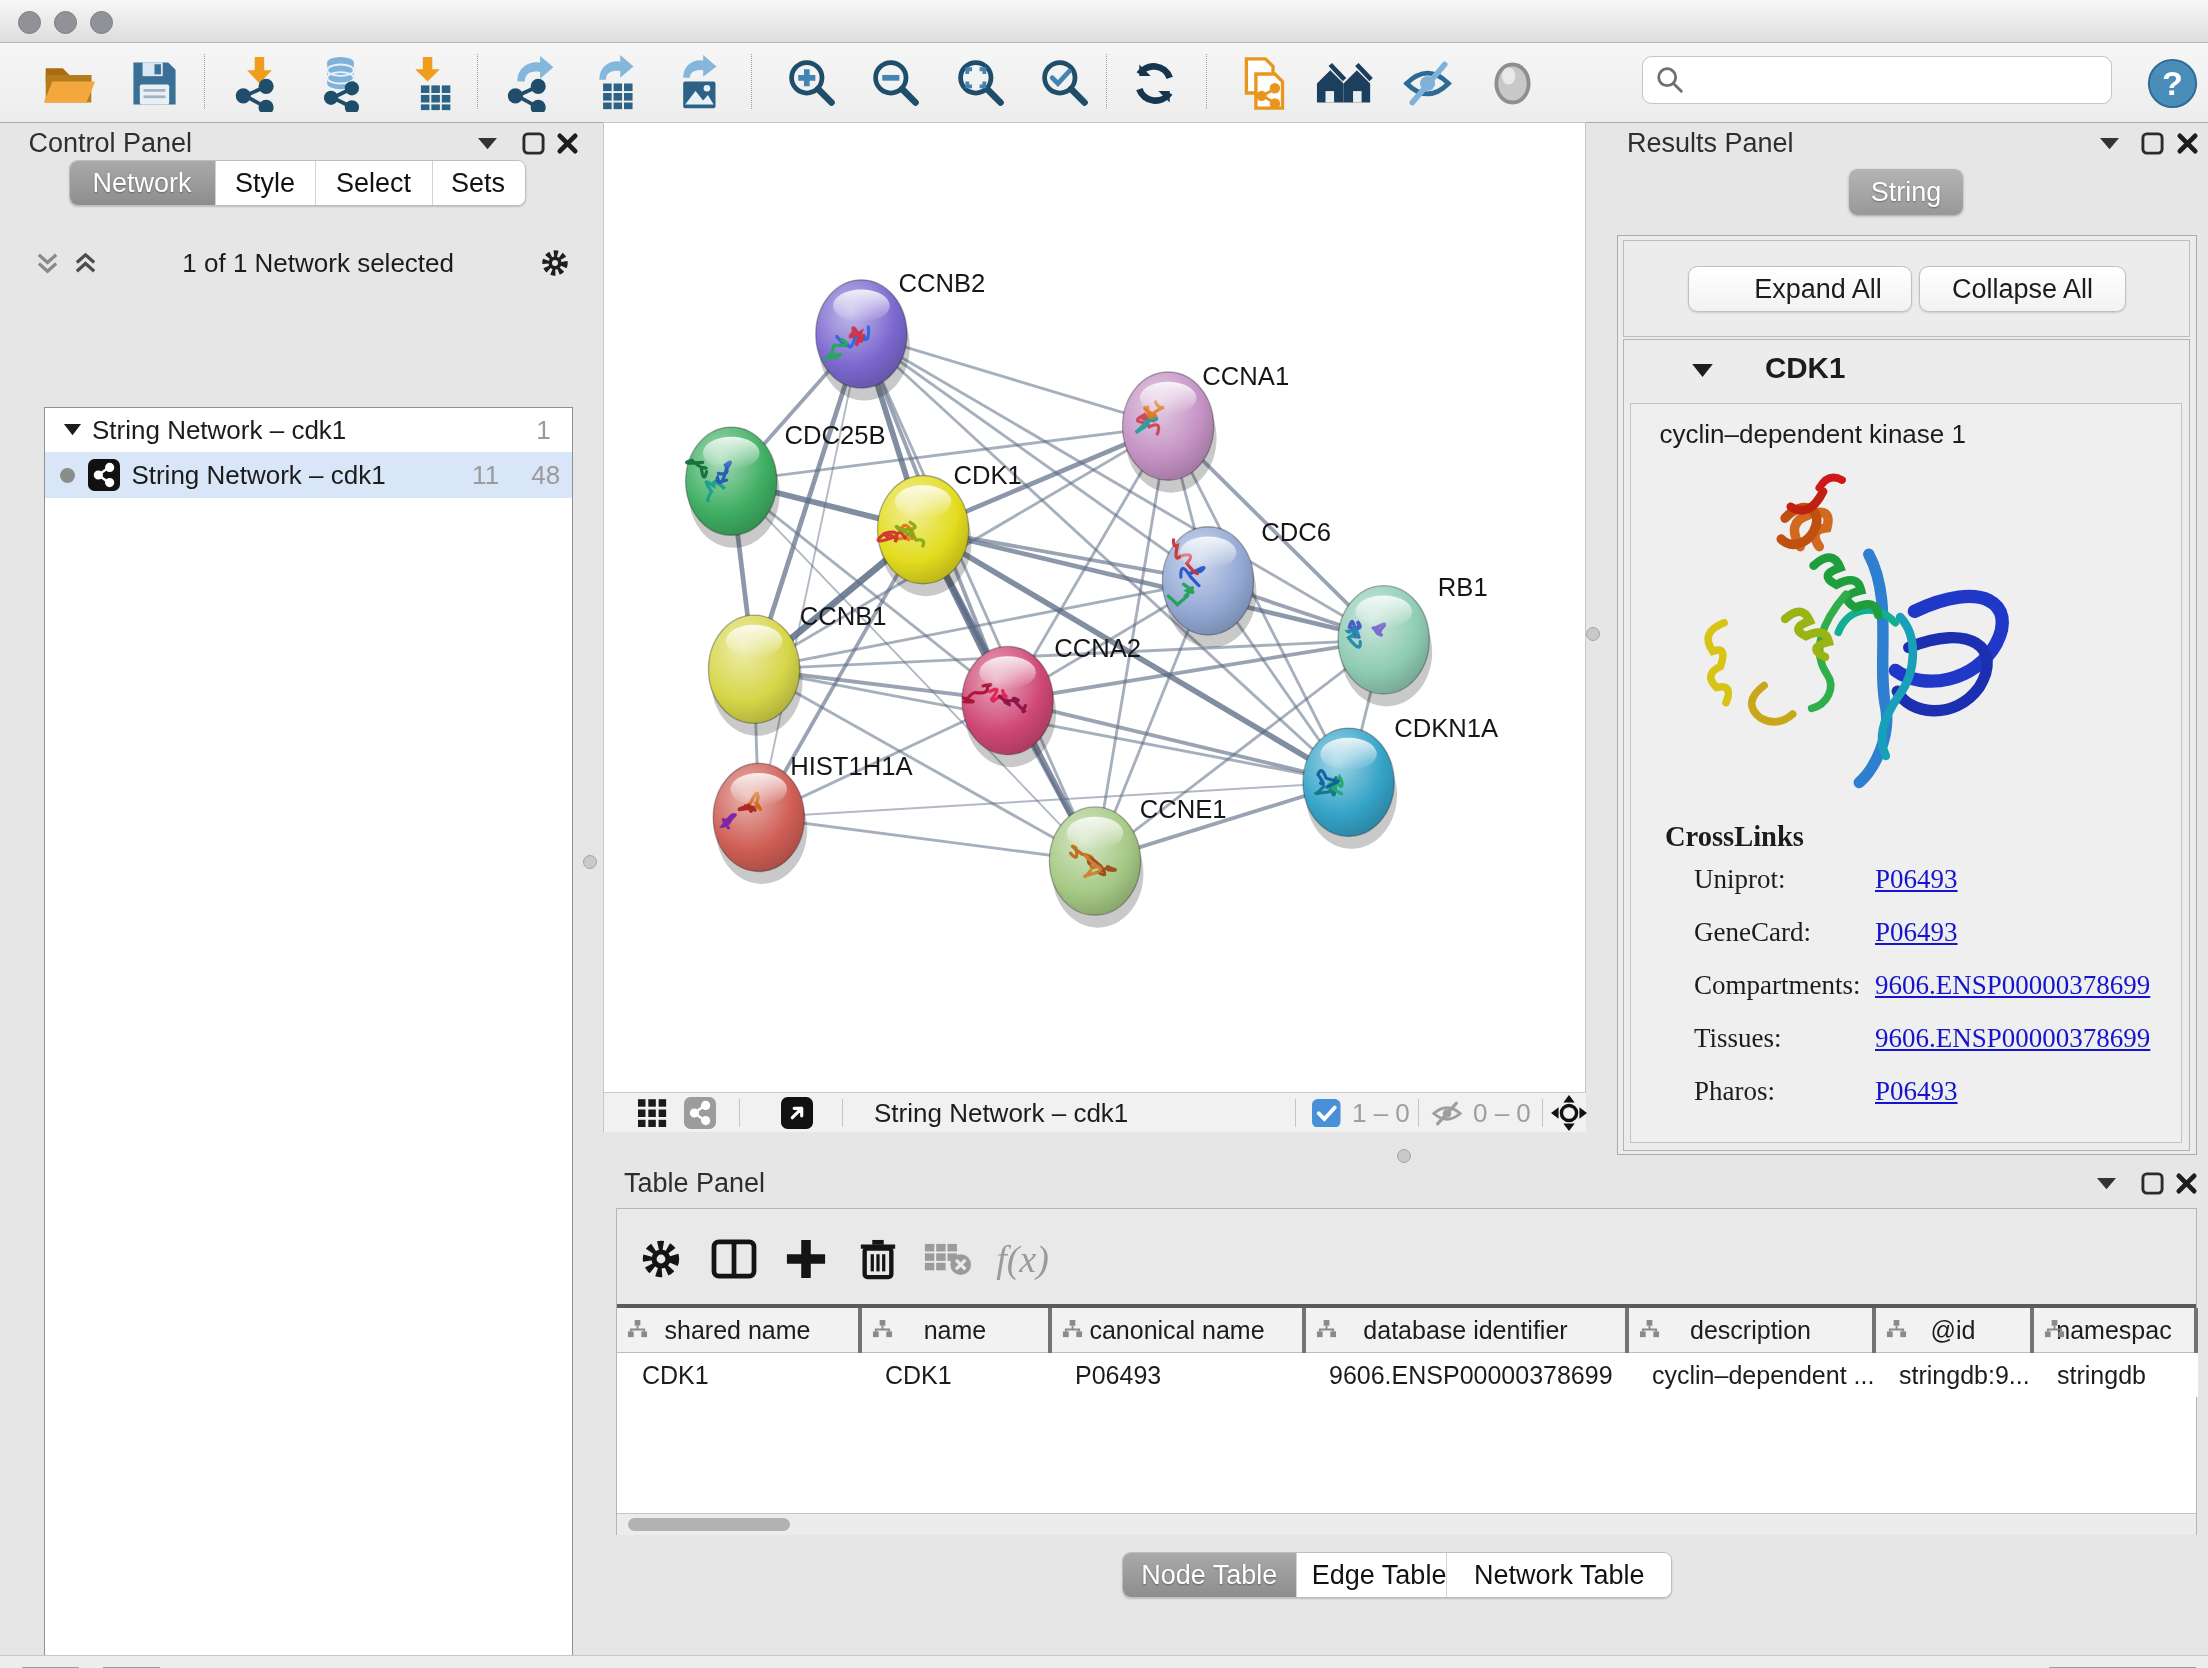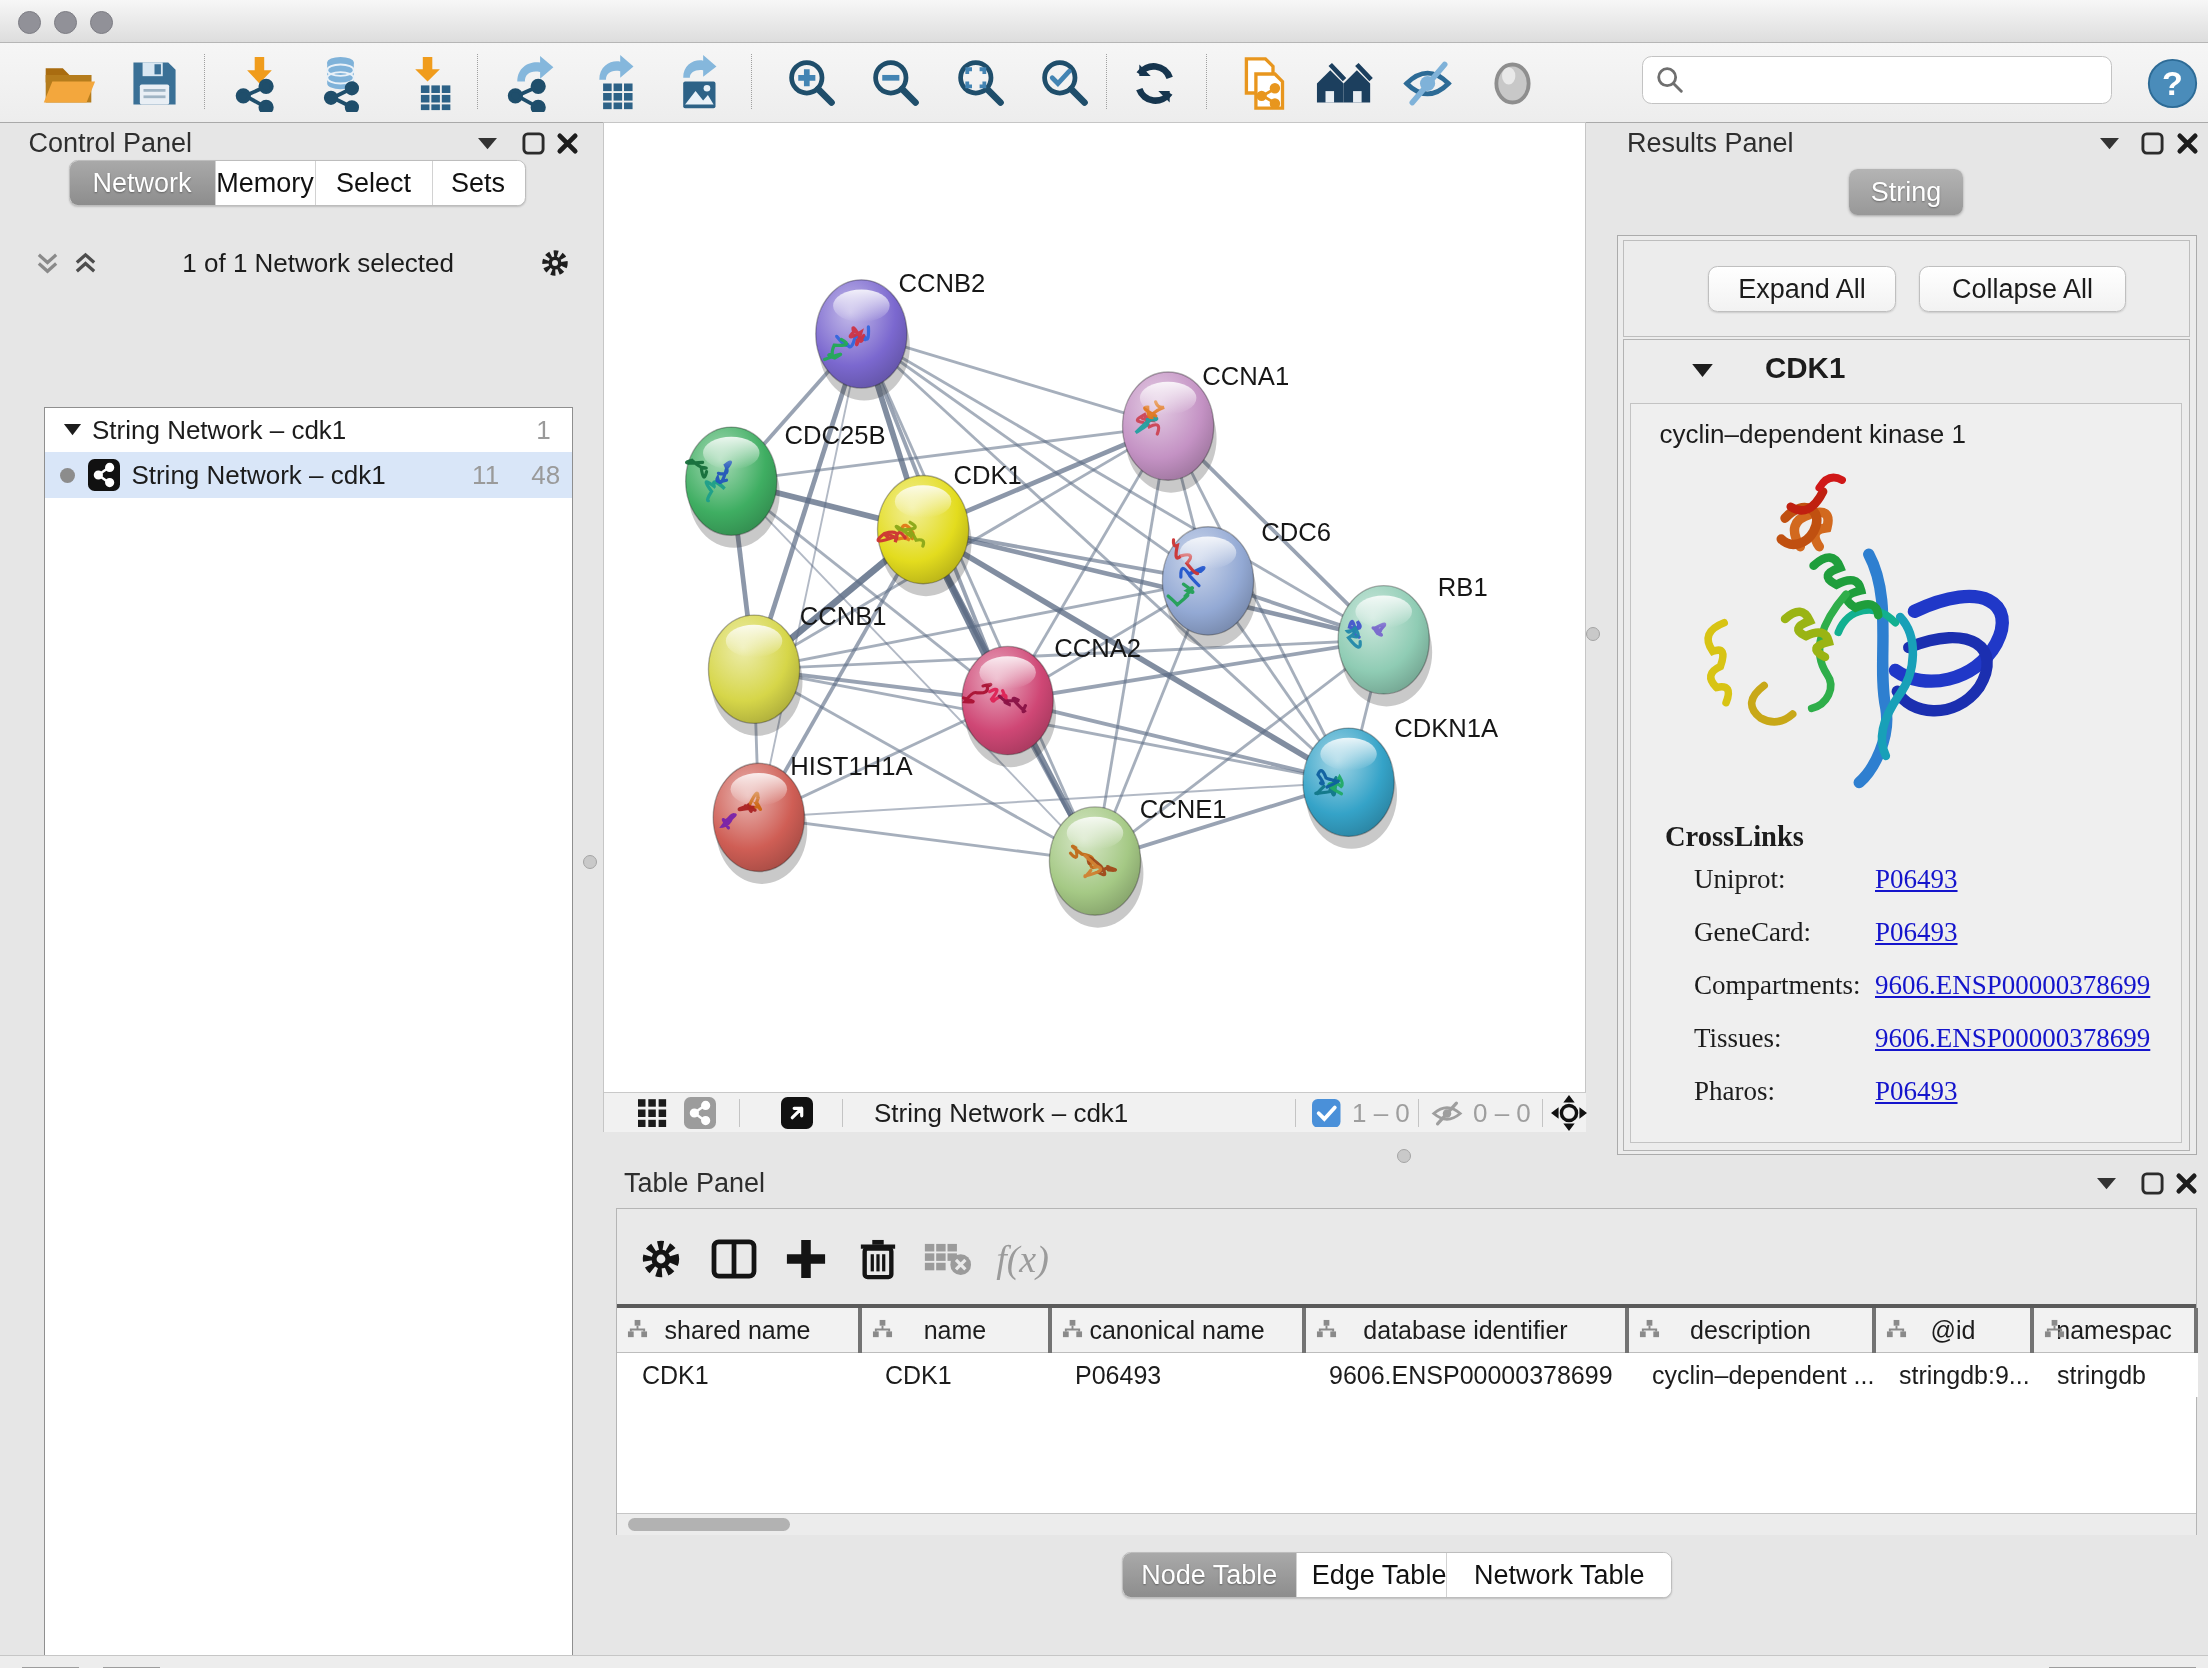--- a/index.html
+++ b/index.html
@@ -309,21 +309,21 @@
       </svg>
   </div>
   <div class="pan-ico" style="left:544px;top:7.6px;">
     <svg width="23" height="23" viewBox="0 0 24 24">
         <path d="M4 4 L20 20 M20 4 L4 20" stroke="#1d1d1d" stroke-width="5" stroke-linecap="round"></path>
       </svg>
   </div>
 
   <div class="seg abs" style="left:59px;top:38px;width:455px;">
     <div class="tab sel" style="width:145px;">Network</div>
-    <div class="tab" style="width:99px;">Memory</div>
+    <div class="tab" style="width:99px;">Style</div>
     <div class="tab" style="width:116px;">Select</div>
     <div class="tab" style="width:91px;">Sets</div>
   </div>
 
   <div class="abs row-flex" style="left:25px;top:122px;width:536px;height:38px;">
     <svg width="25" height="25" viewBox="0 0 26 26">
       <path d="M4 4 l9 8 9-8 M4 13 l9 8 9-8" fill="none" stroke="#8a8a8a" stroke-width="3.4"></path>
     </svg>
     <svg width="25" height="25" viewBox="0 0 26 26" style="margin-left:13.3px;">
       <path d="M4 12 l9-8 9 8 M4 21 l9-8 9 8" fill="none" stroke="#4d4d4d" stroke-width="3.4"></path>
@@ -647,21 +647,21 @@
     <svg width="23" height="23" viewBox="0 0 24 24">
         <path d="M4 4 L20 20 M20 4 L4 20" stroke="#1d1d1d" stroke-width="5" stroke-linecap="round"></path>
       </svg>
   </div>
 </div>
 
 <div class="abs" id="res-box"></div>
 <div class="abs" id="string-tab">String</div>
 
 <div class="abs" id="res-btnrow">
-  <div class="wbtn" style="left:84px;top:25px;width:186px;height:44px;line-height:44px;">Expand All</div>
+  <div class="wbtn" style="left:64px;top:25px;width:186px;height:44px;line-height:44px;padding-left:36px;">Expand All</div>
   <div class="wbtn" style="left:295px;top:25px;width:205px;height:44px;line-height:44px;">Collapse All</div>
 </div>
 
 <div class="abs" id="cdk-box">
   <svg class="abs" style="left:67px;top:23px;" width="23" height="15" viewBox="0 0 24 16">
     <path d="M1 1 h22 L12 15 Z" fill="#1d1d1d"></path>
   </svg>
   <div class="abs" style="left:141px;top:11.4px;font-size:29.5px;font-weight:bold;">CDK1</div>
 </div>
 

